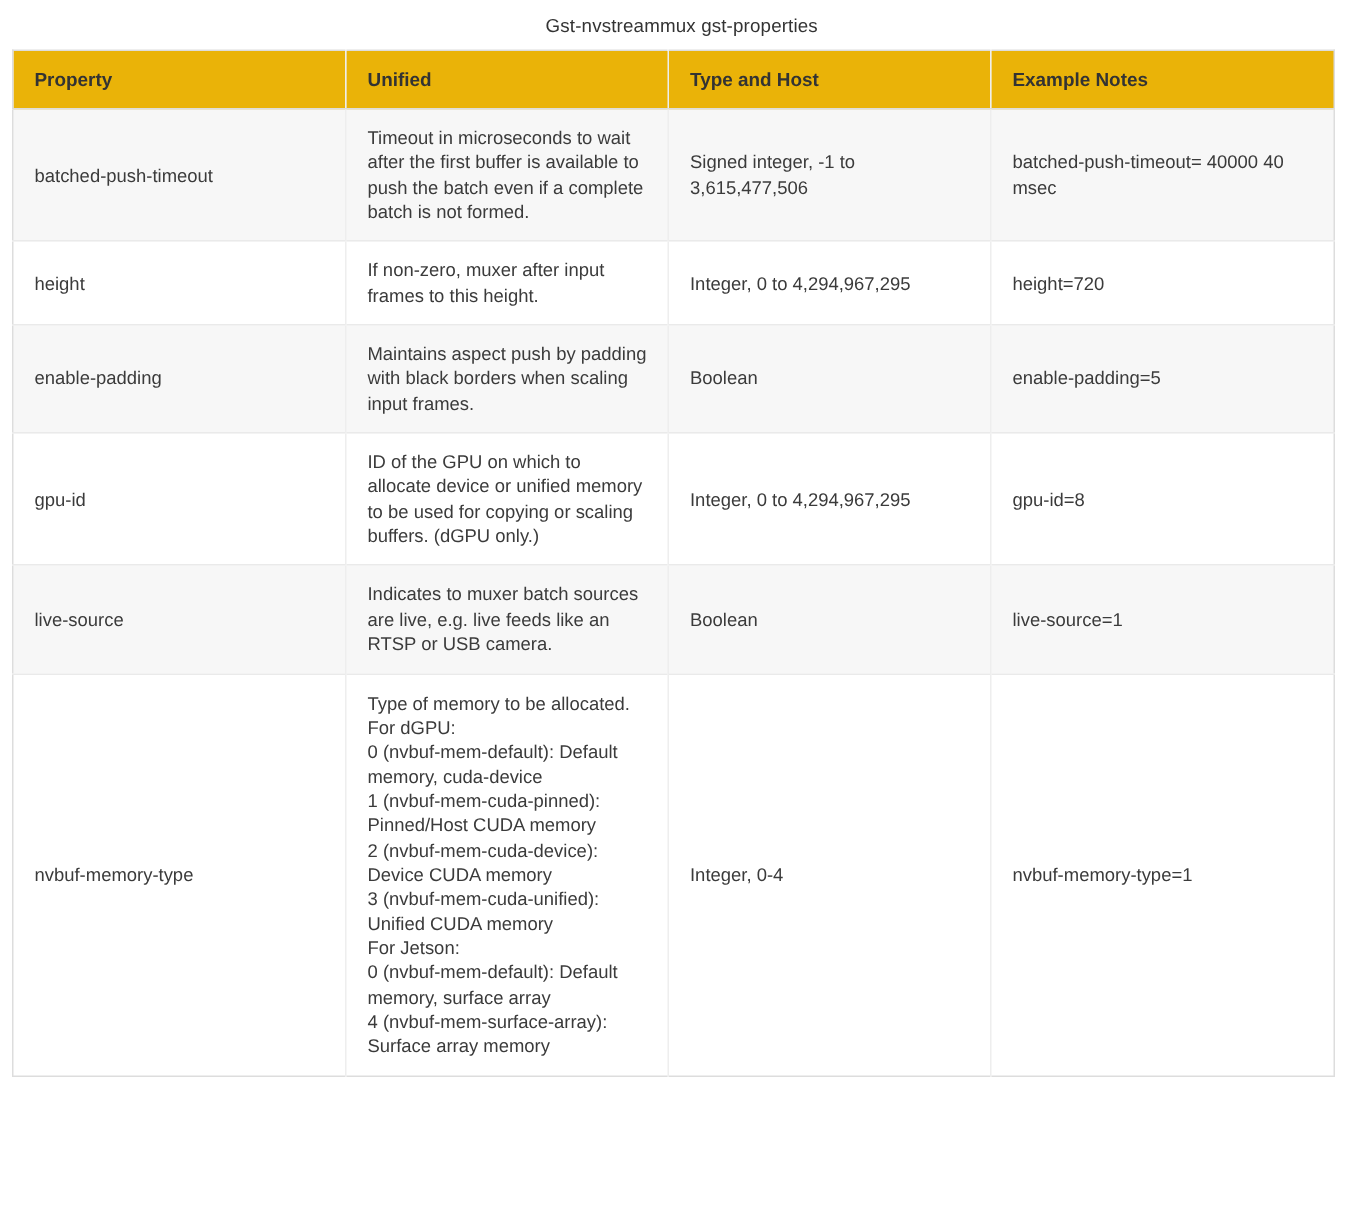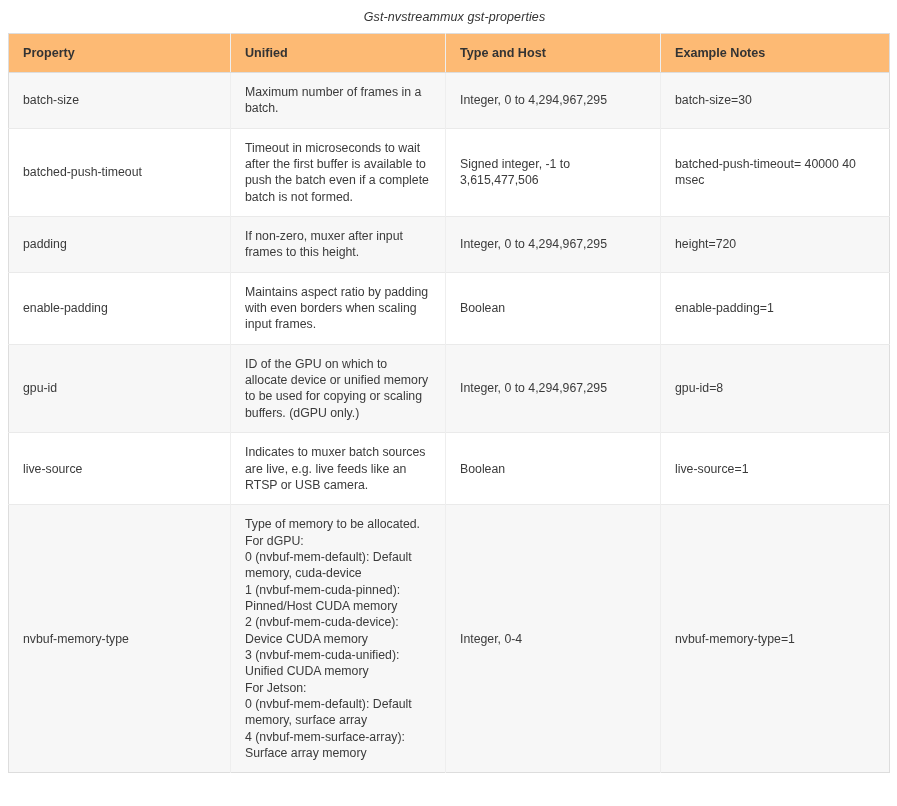--- a/index.html
+++ b/index.html
@@ -14,21 +14,20 @@
     color: #333333;
     overflow: hidden;
   }
   .page {
     width: 897px;
     box-sizing: border-box;
     padding: 0;
   }
   .caption {
     text-align: center;
-    font-style: italic;
     font-size: 12.5px;
     color: #333333;
     padding: 10px 0 9px 12px;
     letter-spacing: 0.1px;
   }
   .table-wrap {
     padding: 0 8px 0 8px;
     box-sizing: border-box;
     width: 897px;
   }
@@ -45,21 +44,21 @@
   table.props col.c3 { width: 215px; }
   table.props col.c4 { width: 229px; }
   table.props thead th {
     text-align: left;
     font-weight: bold;
     font-size: 12.6px;
     color: #333333;
     padding: 12px 14px 12px 14px;
     border-bottom: 1px solid #dddddd;
     border-right: 1px solid #eeeeee;
-    background: #fdba74;
+    background: #eab308;
     vertical-align: middle;
   }
   table.props thead th:last-child { border-right: none; }
   table.props tbody td {
     padding: 11px 14px 11px 14px;
     vertical-align: middle;
     border-top: 1px solid #eaeaea;
     border-right: 1px solid #eeeeee;
     color: #3b3b3b;
     line-height: 1.33;
@@ -91,42 +90,36 @@
       <thead>
         <tr>
           <th>Property</th>
           <th>Unified</th>
           <th>Type and Host</th>
           <th>Example Notes</th>
         </tr>
       </thead>
       <tbody>
         <tr>
-          <td>batch-size</td>
-          <td class="cell-multiline">Maximum number of frames in a batch.</td>
-          <td>Integer, 0 to 4,294,967,295</td>
-          <td>batch-size=30</td>
-        </tr>
-        <tr>
           <td>batched-push-timeout</td>
           <td class="cell-multiline">Timeout in microseconds to wait after the first buffer is available to push the batch even if a complete batch is not formed.</td>
           <td>Signed integer, -1 to 3,615,477,506</td>
           <td>batched-push-timeout= 40000 40 msec</td>
         </tr>
         <tr>
-          <td>padding</td>
+          <td>height</td>
           <td class="cell-multiline">If non-zero, muxer after input frames to this height.</td>
           <td>Integer, 0 to 4,294,967,295</td>
           <td>height=720</td>
         </tr>
         <tr>
           <td>enable-padding</td>
-          <td class="cell-multiline">Maintains aspect ratio by padding with even borders when scaling input frames.</td>
+          <td class="cell-multiline">Maintains aspect push by padding with black borders when scaling input frames.</td>
           <td>Boolean</td>
-          <td>enable-padding=1</td>
+          <td>enable-padding=5</td>
         </tr>
         <tr>
           <td>gpu-id</td>
           <td class="cell-multiline">ID of the GPU on which to allocate device or unified memory to be used for copying or scaling buffers. (dGPU only.)</td>
           <td>Integer, 0 to 4,294,967,295</td>
           <td>gpu-id=8</td>
         </tr>
         <tr>
           <td>live-source</td>
           <td class="cell-multiline">Indicates to muxer batch sources are live, e.g. live feeds like an RTSP or USB camera.</td>

